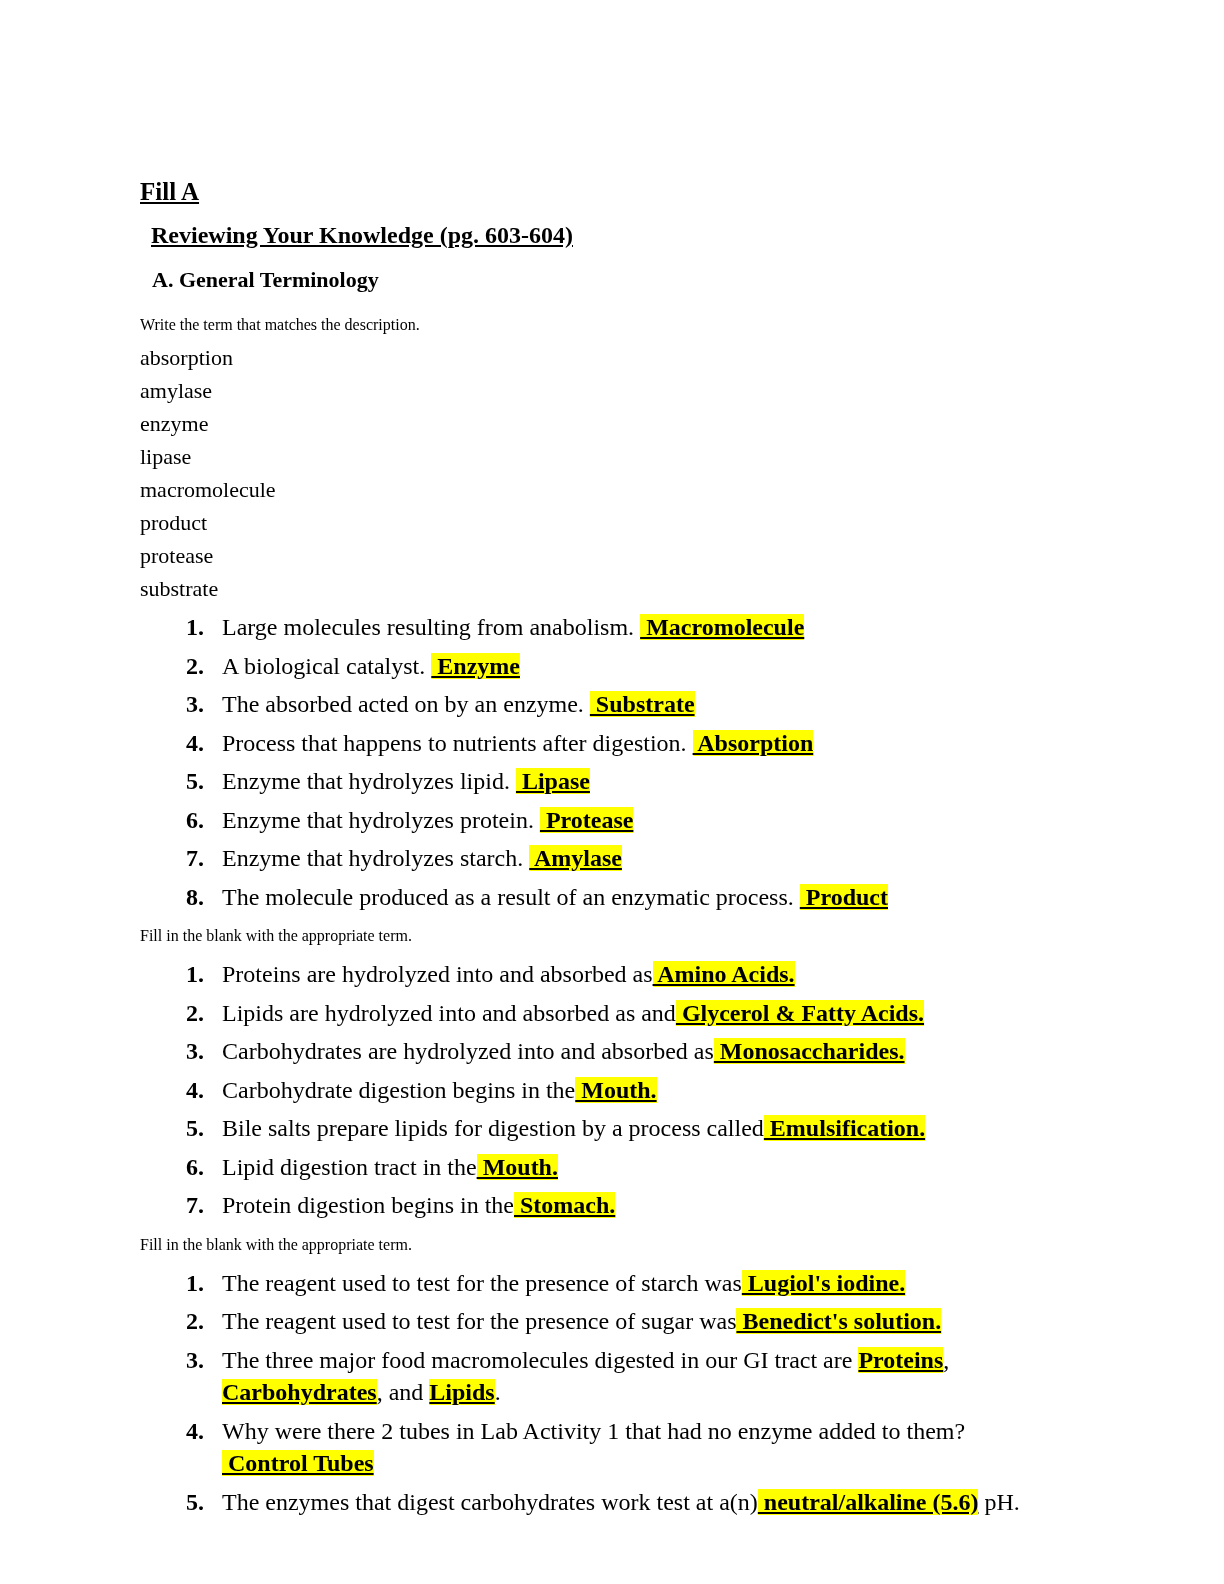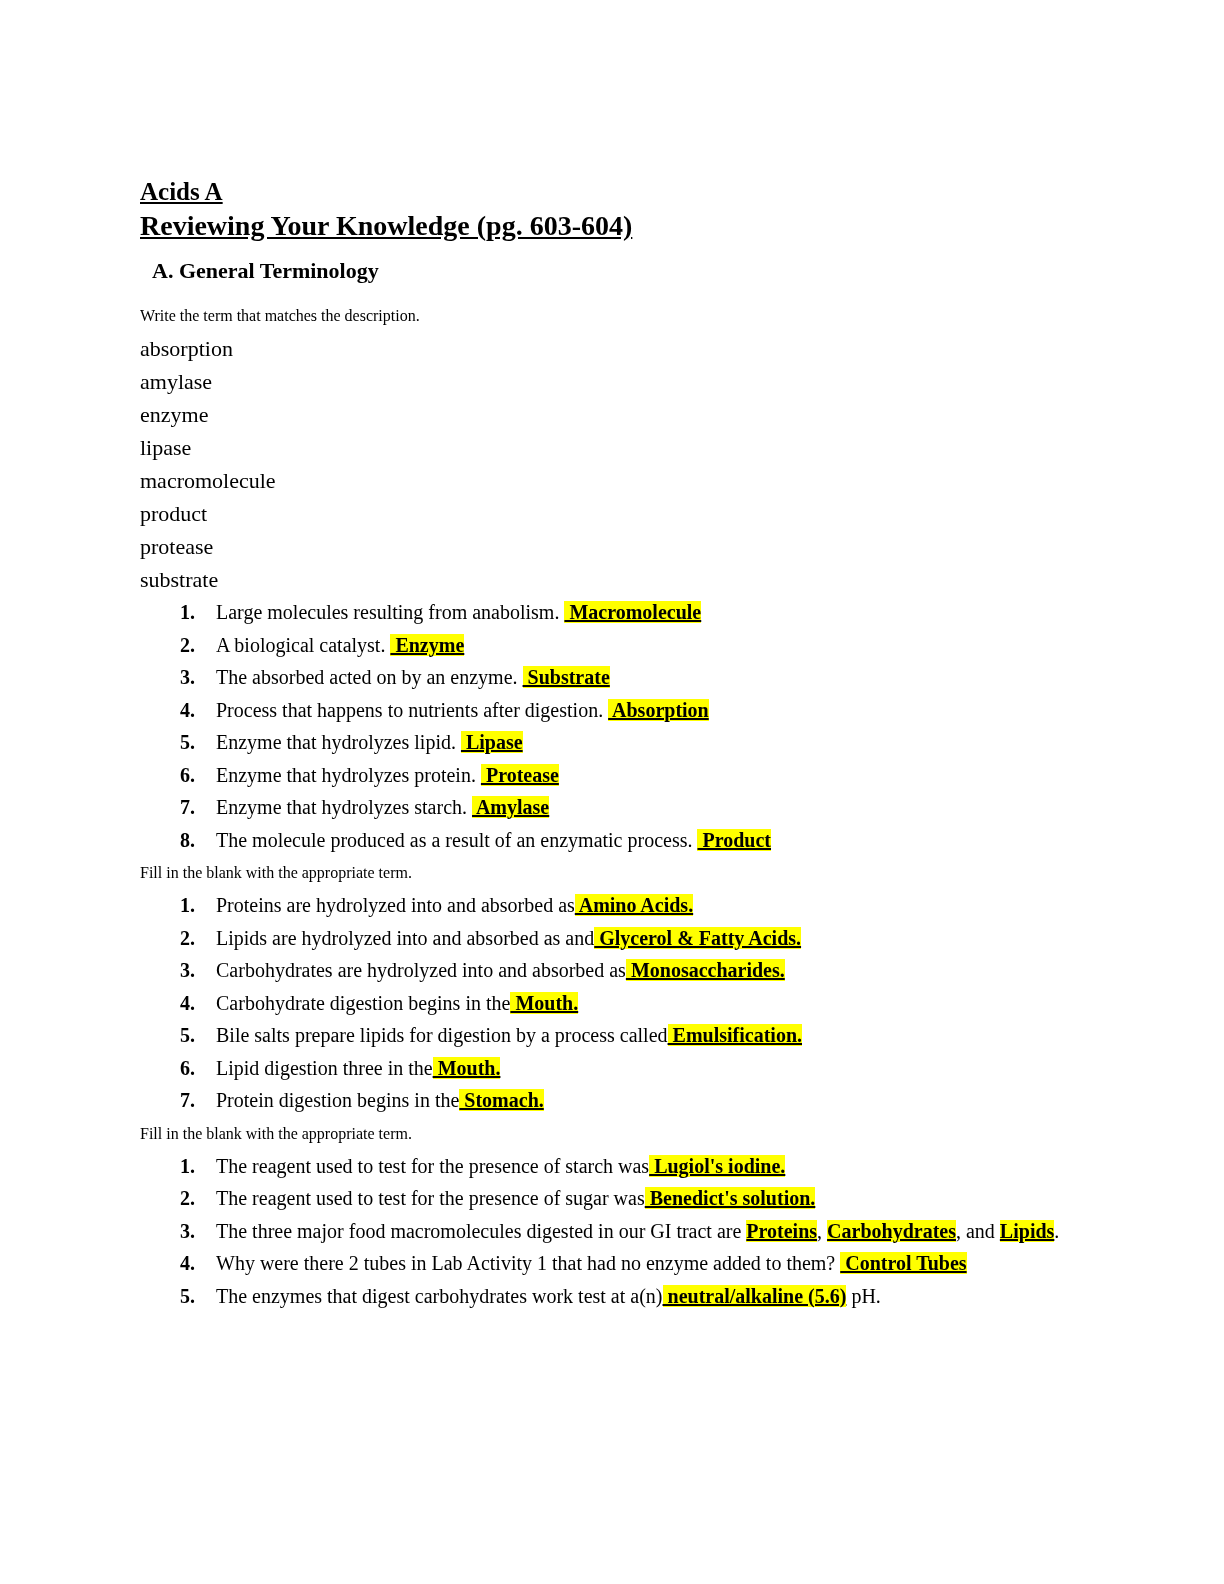--- a/index.html
+++ b/index.html
@@ -28,24 +28,24 @@
   
   .h-part {
     font-size: 25px;
     font-weight: bold;
     line-height: 32px;
     margin: 0 0 2px 0;
   }
   .h-part .u { text-decoration: underline; }
 
   .h-sub {
-    font-size: 28px;
+    font-size: 24px;
     font-weight: bold;
     line-height: 32px;
-    margin: 0;
+    margin: 11px;
   }
   .h-sub .u { text-decoration: underline; }
 
   .h-sec {
     font-size: 22px;
     font-weight: bold;
     line-height: 33px;
     margin: 12px;
   }
 
@@ -68,24 +68,24 @@
   
   ol.qlist {
     margin: 0;
     padding: 0 0 0 0;
     list-style: none;
     counter-reset: q;
   }
   ol.qlist > li {
     counter-increment: q;
     position: relative;
-    font-size: 20px;
+    font-size: 24px;
     line-height: 32.5px;
     padding-left: 76px;
-    margin: 0;
+    margin: 6px;
   }
   ol.qlist > li::before {
     content: counter(q) ".";
     position: absolute;
     left: 40px;
     width: 28px;
     text-align: left;
     font-weight: bold;
   }
 
@@ -96,21 +96,21 @@
     text-decoration: underline;
     white-space: pre;
   }
 </style>
 </head>
 <body>
 
 <div class="page">
   <div class="content">
 
-    <div class="h-part"><span class="u">Acids A</span></div>
+    <div class="h-part"><span class="u">Fill A</span></div>
 
     <div class="h-sub"><span class="u">Reviewing Your Knowledge (pg. 603-604)</span></div>
 
     <div class="h-sec">A. General Terminology</div>
     <div class="para">Write the term that matches the description.</div>
 
     <ul class="wordlist">
       <li>absorption</li>
       <li>amylase</li>
       <li>enzyme</li>
@@ -133,21 +133,21 @@
     </ol>
 
     <div class="para">Fill in the blank with the appropriate term.</div>
 
     <ol class="qlist">
       <li><span>Proteins are hydrolyzed into and absorbed as</span><span class="ans"> Amino Acids.</span></li>
       <li><span>Lipids are hydrolyzed into and absorbed as and</span><span class="ans"> Glycerol &amp; Fatty Acids.</span></li>
       <li><span>Carbohydrates are hydrolyzed into and absorbed as</span><span class="ans"> Monosaccharides.</span></li>
       <li><span>Carbohydrate digestion begins in the</span><span class="ans"> Mouth.</span></li>
       <li><span>Bile salts prepare lipids for digestion by a process called</span><span class="ans"> Emulsification.</span></li>
-      <li><span>Lipid digestion three in the</span><span class="ans"> Mouth.</span></li>
+      <li><span>Lipid digestion tract in the</span><span class="ans"> Mouth.</span></li>
       <li><span>Protein digestion begins in the</span><span class="ans"> Stomach.</span></li>
     </ol>
 
     <div class="para">Fill in the blank with the appropriate term.</div>
 
     <ol class="qlist">
       <li><span>The reagent used to test for the presence of starch was</span><span class="ans"> Lugiol's iodine.</span></li>
       <li><span>The reagent used to test for the presence of sugar was</span><span class="ans"> Benedict's solution.</span></li>
       <li><span>The three major food macromolecules digested in our GI tract are</span><span> </span><span class="ans">Proteins</span><span>, </span><span class="ans">Carbohydrates</span><span>, and </span><span class="ans">Lipids</span><span>.</span></li>
       <li><span>Why were there 2 tubes in Lab Activity 1 that had no enzyme added to them?</span><span> </span><span class="ans"> Control Tubes</span></li>

